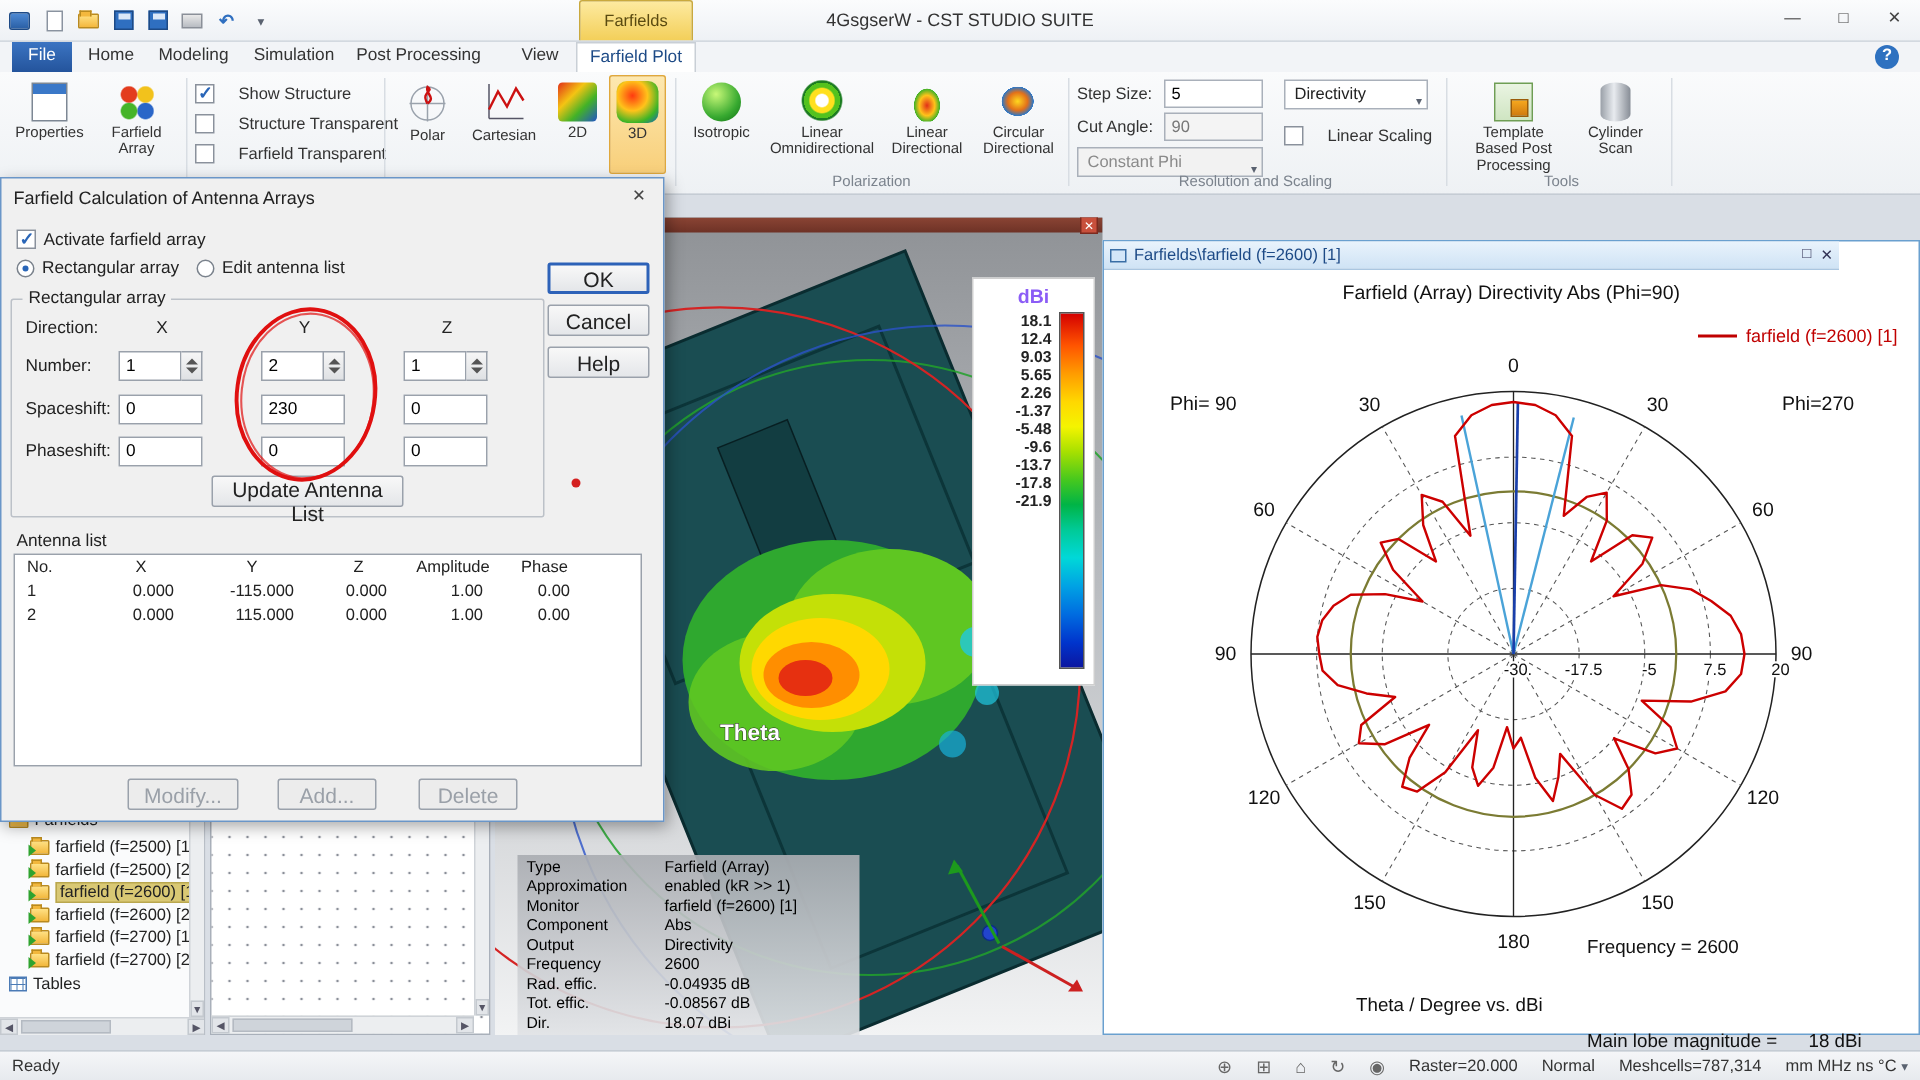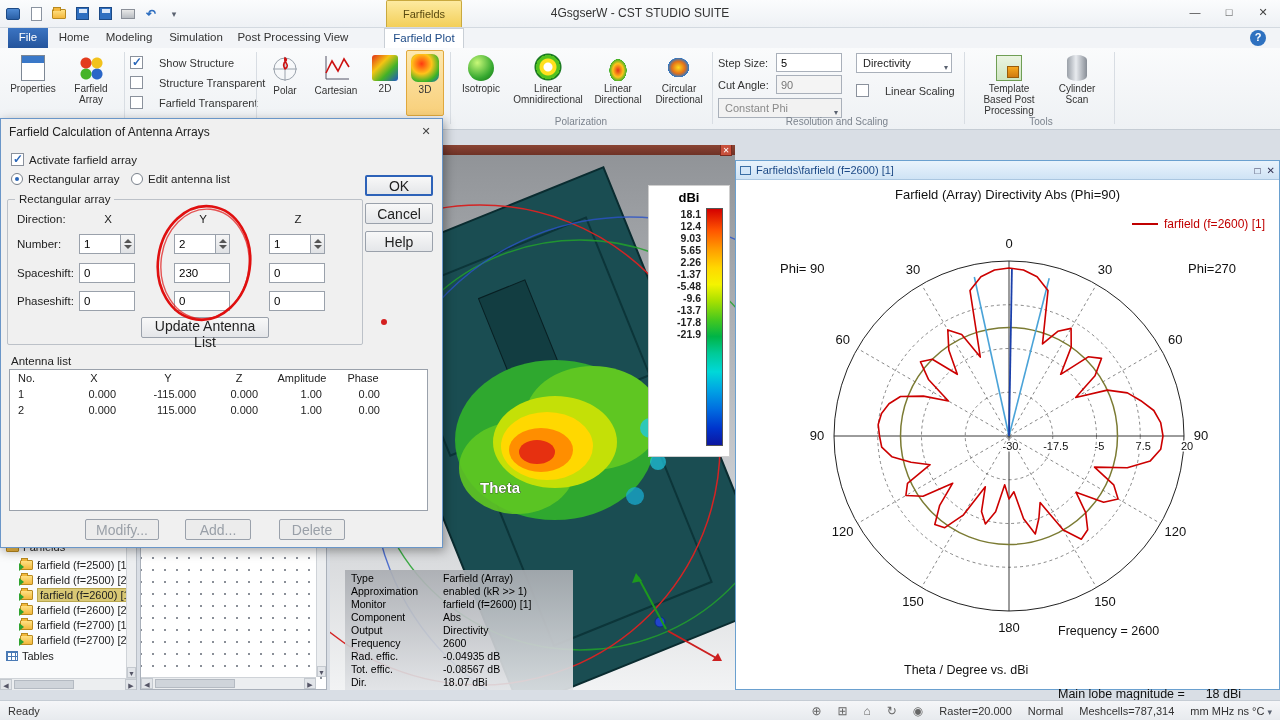--- a/index.html
+++ b/index.html
@@ -64,33 +64,33 @@
   .rcombo { position:absolute; height:20px; border:1px solid #a9b0ba; background:#fff; font-size:11px; line-height:18px; padding:0 16px 0 6px; }
   .rcombo.dim { background:#f2f2f2; color:#8a8a8a; }
   .rcombo .dd { position:absolute; right:3px; top:5px; font-size:8px; color:#5a6270; }
   .grouplabel { position:absolute; top:68px; font-size:10px; color:#7b838d; text-align:center; }
 
   
   #view3d { left:330px; top:145px; width:405px; height:545px; background:linear-gradient(#8f9296 0%, #b9bcc0 45%, #f2f3f4 100%); overflow:hidden; }
   #view3d-topbar { left:0; top:0; width:405px; height:10px; background:linear-gradient(#8a4434,#6e3226); z-index:5; }
   #view3d-close { position:absolute; right:3px; top:-1px; width:12px; height:12px; background:#c8503c; color:#fff; font-size:8px; text-align:center; line-height:12px; border:1px solid #7c2a1e; }
   #colorbar { left:318px; top:40px; width:82px; height:272px; background:#fff; border:1px solid #cfcfcf; z-index:4; padding:4px 6px; }
-  .cb-title { text-align:center; font-weight:bold; font-size:13px; color:#000000; margin-bottom:3px; }
+  .cb-title { text-align:center; font-weight:bold; font-size:13px; color:#8b5cf6; margin-bottom:3px; }
   .cb-body { display:flex; height:238px; }
   .cb-ticks { flex:1; display:flex; flex-direction:column; justify-content:flex-start; align-items:flex-end; padding-right:5px; font-size:10.5px; font-weight:bold; color:#222; }
   .cb-bar { width:17px; height:238px; border:1px solid #555;
     background:linear-gradient(#d40000,#ff5400 9%,#ff9c00 17%,#ffd800 25%,#f4f400 32%,#a8e000 39%,#46c81e 47%,#00b446 54%,#00ca96 61%,#00d8d8 69%,#00a2e4 77%,#006ce0 85%,#0034cc 93%,#0c16a0 100%); }
   #info-panel { left:15px; top:425px; width:228px; height:120px; background:linear-gradient(rgba(170,173,178,.92), rgba(225,227,230,.92)); z-index:4; padding:2px 0 0 6px; }
   .info-row { display:flex; height:13px; font-size:10.5px; color:#000; }
   .info-row .k { width:92px; }
   .info-row .v { flex:1; }
 
   
   #reswin { left:735px; top:160px; width:545px; height:530px; background:#fff; border:1px solid #6aa0cf; z-index:6; }
-  #reswin-titlebar { left:0; top:0; width:543px; height:19px; background:linear-gradient(#e9f3fc,#cfe3f5); border-bottom:1px solid #aac6e0; display:flex; align-items:center; padding:0 4px; color:#1d4a86; font-size:11px; }
+  #reswin-titlebar { left:0; top:0; width:490px; height:19px; background:linear-gradient(#e9f3fc,#cfe3f5); border-bottom:1px solid #aac6e0; display:flex; align-items:center; padding:0 4px; color:#1d4a86; font-size:11px; }
   #reswin-titlebar .ticon { width:11px; height:9px; border:1px solid #3a6ea5; background:#d3e6f8; margin-right:5px; }
   #reswin-btns { margin-left:auto; display:flex; gap:6px; font-size:10px; color:#335; }
   #polar-title { left:0; top:26px; width:543px; text-align:center; font-size:13px; color:#111; }
   #polar-legend { right:14px; top:56px; display:flex; align-items:center; gap:6px; color:#c00000; font-size:12px; }
   .legend-line { width:26px; height:0; border-top:2px solid #c00000; }
   .phi-label { position:absolute; top:100px; font-size:13px; color:#111; }
   #polar-annot { left:322px; top:418px; font-size:12.5px; color:#111; line-height:21px; white-space:pre; z-index:3; }
   #polar-xlabel { left:168px; top:502px; font-size:12.5px; color:#111; z-index:3; }
 
   
@@ -180,21 +180,21 @@
       <span class="winbtn">✕</span>
     </div>
   </div>
 
   <div id="tabrow" class="abs">
     <span class="rtab file" style="left:8px;width:40px;">File</span>
     <span class="rtab" style="left:52px;width:44px;">Home</span>
     <span class="rtab" style="left:98px;width:62px;">Modeling</span>
     <span class="rtab" style="left:162px;width:68px;">Simulation</span>
     <span class="rtab" style="left:232px;width:94px;">Post Processing</span>
-    <span class="rtab" style="left:316px;width:40px;">View</span>
+    <span class="rtab" style="left:340px;width:40px;">View</span>
     <span class="rtab active" style="left:384px;width:80px;">Farfield Plot</span>
   </div>
   <div id="help-circle" class="abs">?</div>
 
   <div id="ribbon" class="abs">
     <div class="rbtn" style="left:6px;width:54px;">
       <span class="ic ic-props"></span>
       <span class="rlabel">Properties</span>
     </div>
     <div class="rbtn" style="left:62px;width:58px;">

